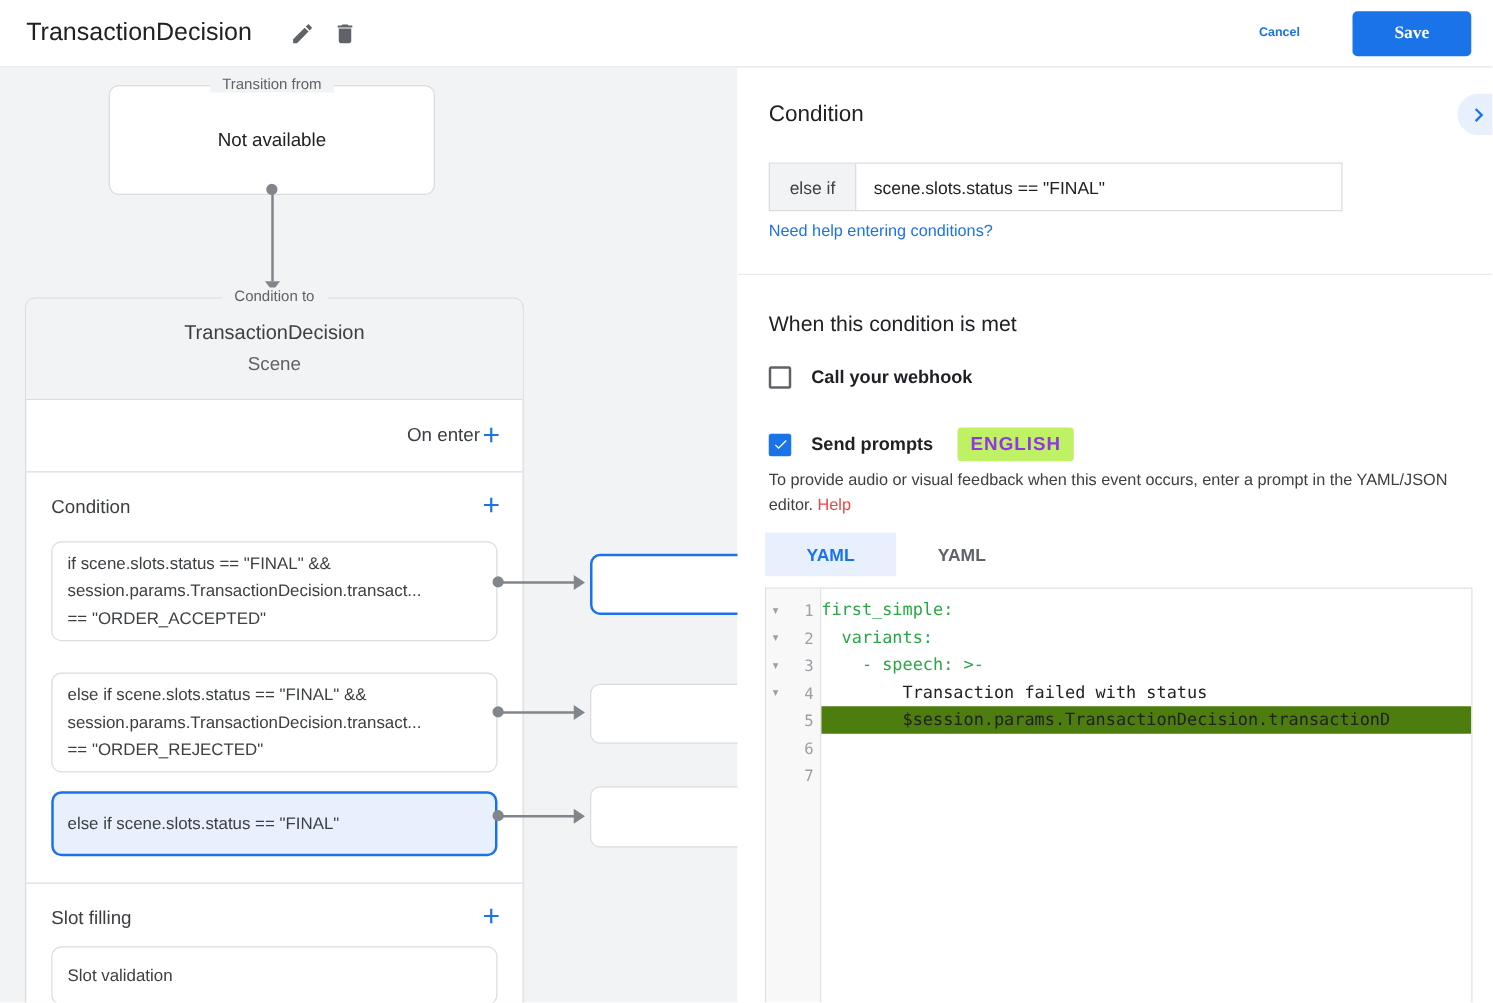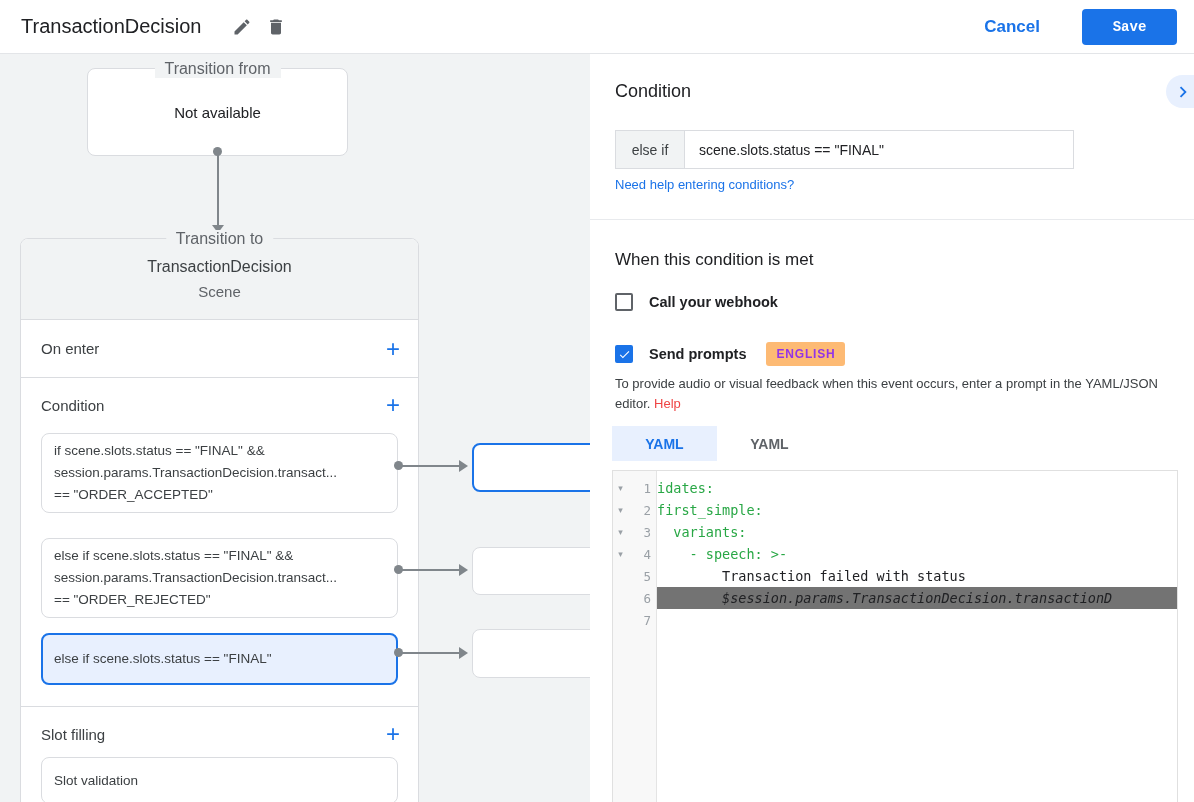--- a/index.html
+++ b/index.html
@@ -10,44 +10,44 @@
   }
   
   .topbar{position:absolute;top:0;left:0;right:0;height:54px;background:#fff;
     border-bottom:1px solid #e3e5e8;display:flex;align-items:center;
     padding:0 17px 0 21px;box-sizing:border-box;z-index:5;}
   .page-title{font-size:20px;color:#202124;}
   .icon-btn{width:34px;height:34px;display:flex;align-items:center;justify-content:center;
     background:transparent;border:none;cursor:pointer;padding:0;}
   .icon-btn.first{margin-left:24px;}
   .actions{margin-left:auto;display:flex;align-items:center;gap:36px;}
-  .cancel-btn{color:#1a73e8;font-size:17px;font-weight:bold;background:none;border:none;cursor:pointer;margin-left:32px;}
+  .cancel-btn{color:#1a73e8;font-size:10px;font-weight:bold;background:none;border:none;cursor:pointer;margin-left:32px;}
   .save-btn{background:#1a73e8;color:#fff;border:none;border-radius:4px;width:95px;height:36px;
-    font-size:14px;font-weight:bold;cursor:pointer;font-family:Liberation Mono, monospace;}
+    font-size:14px;font-weight:bold;cursor:pointer;font-family:Liberation Serif, serif;}
 
   
   .canvas{position:absolute;top:54px;left:0;width:590px;bottom:0;background:#f1f3f4;z-index:1;}
   .fieldset{position:absolute;background:#fff;border:1px solid #dadce0;border-radius:8px;box-sizing:border-box;}
   .legend{position:absolute;top:-9px;left:50%;transform:translateX(-50%);
-    background:#f1f3f4;padding:0 10px;font-size:16px;color:#5f6368;white-space:nowrap;}
+    background:#f1f3f4;padding:0 10px;font-size:12px;color:#5f6368;white-space:nowrap;}
   .from-box{left:87px;top:14px;width:261px;height:88px;display:flex;align-items:center;justify-content:center;}
   .from-value{font-size:15px;color:#202124;}
 
   .varrow-dot{position:absolute;left:213px;top:93px;width:9px;height:9px;border-radius:50%;background:#80868b;}
   .varrow-line{position:absolute;left:217px;top:100px;width:2px;height:71px;background:#80868b;}
   .varrow-head{position:absolute;left:212px;top:171px;width:0;height:0;
     border-left:6px solid transparent;border-right:6px solid transparent;border-top:8px solid #80868b;}
 
   .to-box{left:20px;top:184px;width:399px;bottom:-6px;border-radius:8px 8px 0 0;}
   .scene-header{height:80px;background:#f1f3f4;border-bottom:1px solid #dadce0;
     border-radius:7px 7px 0 0;display:flex;flex-direction:column;align-items:center;justify-content:center;gap:7px;}
   .scene-name{font-size:16px;color:#3c4043;}
   .scene-type{font-size:15px;color:#5f6368;}
   .row-on-enter{height:57px;border-bottom:1px solid #dadce0;display:flex;align-items:center;
-    justify-content:space-between;padding:0 16px 0 20px;}
+    justify-content:flex-end;padding:0 16px 0 20px;}
   .row-label{font-size:15px;color:#3c4043;}
   .add-btn{color:#1a73e8;font-size:24px;font-weight:normal;background:none;border:none;cursor:pointer;
     line-height:1;padding:0 2px;font-family:"Liberation Sans",sans-serif;}
   .section-condition{padding:12px 0 21px;border-bottom:1px solid #dadce0;}
   .section-head{height:30px;display:flex;align-items:center;justify-content:space-between;padding:0 16px 0 20px;}
   .cond-card{margin:0 20px;border:1px solid #dadce0;border-radius:8px;padding:6px 12px;background:#fff;cursor:pointer;}
   .cline{font-size:13.5px;line-height:22px;color:#3c4043;white-space:nowrap;overflow:hidden;}
   .card1{margin-top:13px;}
   .card2{margin-top:25px;}
   .card3{margin-top:15px;background:#e8f0fe;border:2px solid #1a73e8;padding:0 11px;height:48px;
@@ -80,41 +80,41 @@
     justify-content:center;font-size:14px;color:#3c4043;}
   .cond-value{flex:1;display:flex;align-items:center;padding-left:14px;font-size:14px;color:#202124;}
   .help-link{position:absolute;left:25px;top:123px;font-size:13px;color:#1a73e8;text-decoration:none;cursor:pointer;}
   .divider{position:absolute;left:0;right:0;top:165px;border-top:1px solid #e8eaed;}
   .when-title{position:absolute;left:25px;top:196px;font-size:17px;color:#202124;}
   .check-row{position:absolute;left:25px;display:flex;align-items:center;cursor:pointer;}
   .row-webhook{top:239px;align-items:center;} .row-prompts{top:288px;}
   .checkbox{width:18px;height:18px;border:2px solid #5f6368;border-radius:2px;box-sizing:border-box;background:#fff;}
   .checkbox.checked{background:#1a73e8;border-color:#1a73e8;display:flex;align-items:center;justify-content:center;}
   .check-label{margin-left:16px;font-size:14.5px;font-weight:bold;color:#202124;}
-  .badge{margin-left:20px;background:#fdba74;color:#9334e6;font-size:12px;font-weight:bold;
+  .badge{margin-left:20px;background:#bef264;color:#9334e6;font-size:15px;font-weight:bold;
     letter-spacing:0.8px;padding:5px 10px;border-radius:3px;}
   .note{position:absolute;left:25px;top:320px;width:560px;font-size:13px;color:#3c4043;line-height:1.55;}
   .note-link{color:#ef4444;text-decoration:none;cursor:pointer;}
   .tabs{position:absolute;left:22px;top:372px;display:flex;}
   .tab{width:105px;height:35px;display:flex;align-items:center;justify-content:center;
     font-size:14px;font-weight:bold;cursor:pointer;}
   .tab.active{background:#e8f0fe;color:#1a73e8;}
   .tab.inactive{color:#5f6368;}
   .editor{position:absolute;left:22px;top:416px;width:566px;height:400px;border:1px solid #e0e0e0;
     box-sizing:border-box;display:flex;background:#fff;}
   .gutter{width:44px;background:#f8f8f8;border-right:1px solid #e4e4e4;padding-top:6px;box-sizing:border-box;}
   .gutter-row{height:22px;display:flex;align-items:center;}
   .fold{width:15px;text-align:center;font-size:9px;color:#9aa0a6;cursor:pointer;}
   .lnum{flex:1;text-align:right;padding-right:5px;font-family:"DejaVu Sans Mono",monospace;
     font-size:12.5px;color:#9aa0a6;}
   .code{flex:1;padding-top:6px;overflow:hidden;}
   .code-line{height:22px;line-height:22px;font-family:"DejaVu Sans Mono",monospace;font-size:13.5px;
     white-space:pre;color:#202124;}
   .code-line.key{color:#28a745;}
-  .code-line.hl{background:#737373;font-style:italic;}
+  .code-line.hl{background:#4d7c0f;}
 </style>
 </head>
 <body>
 
 <div class="topbar">
   <div class="page-title">TransactionDecision</div>
   <button class="icon-btn first">
     <svg width="20" height="20" viewBox="0 0 24 24" fill="#5f6368">
         <path d="M3 17.25V21h3.75L17.81 9.94l-3.75-3.75L3 17.25zM20.71 7.04c.39-.39.39-1.02 0-1.41l-2.34-2.34c-.39-.39-1.02-.39-1.41 0l-1.83 1.83 3.75 3.75 1.83-1.83z"></path>
       </svg>
@@ -135,21 +135,21 @@
   <div class="fieldset from-box">
     <div class="legend">Transition from</div>
     <div class="from-value">Not available</div>
   </div>
 
   <div class="varrow-dot"></div>
   <div class="varrow-line"></div>
   <div class="varrow-head"></div>
 
   <div class="fieldset to-box">
-    <div class="legend">Transition to</div>
+    <div class="legend">Condition to</div>
 
     <div class="scene-header">
       <div class="scene-name">TransactionDecision</div>
       <div class="scene-type">Scene</div>
     </div>
 
     <div class="row-on-enter">
       <div class="row-label">On enter</div>
       <button class="add-btn">+</button>
     </div>
@@ -275,21 +275,20 @@
       <div class="gutter-row">
         <span class="fold"></span>
         <span class="lnum">6</span>
       </div>
       <div class="gutter-row">
         <span class="fold"></span>
         <span class="lnum">7</span>
       </div>
     </div>
     <div class="code">
-      <div class="code-line key">idates:</div>
       <div class="code-line key">first_simple:</div>
       <div class="code-line key">  variants:</div>
       <div class="code-line key">    - speech: &gt;-</div>
       <div class="code-line">        Transaction failed with status</div>
       <div class="code-line hl">        $session.params.TransactionDecision.transactionD</div>
       <div class="code-line"></div>
     </div>
   </div>
 </div>
 

